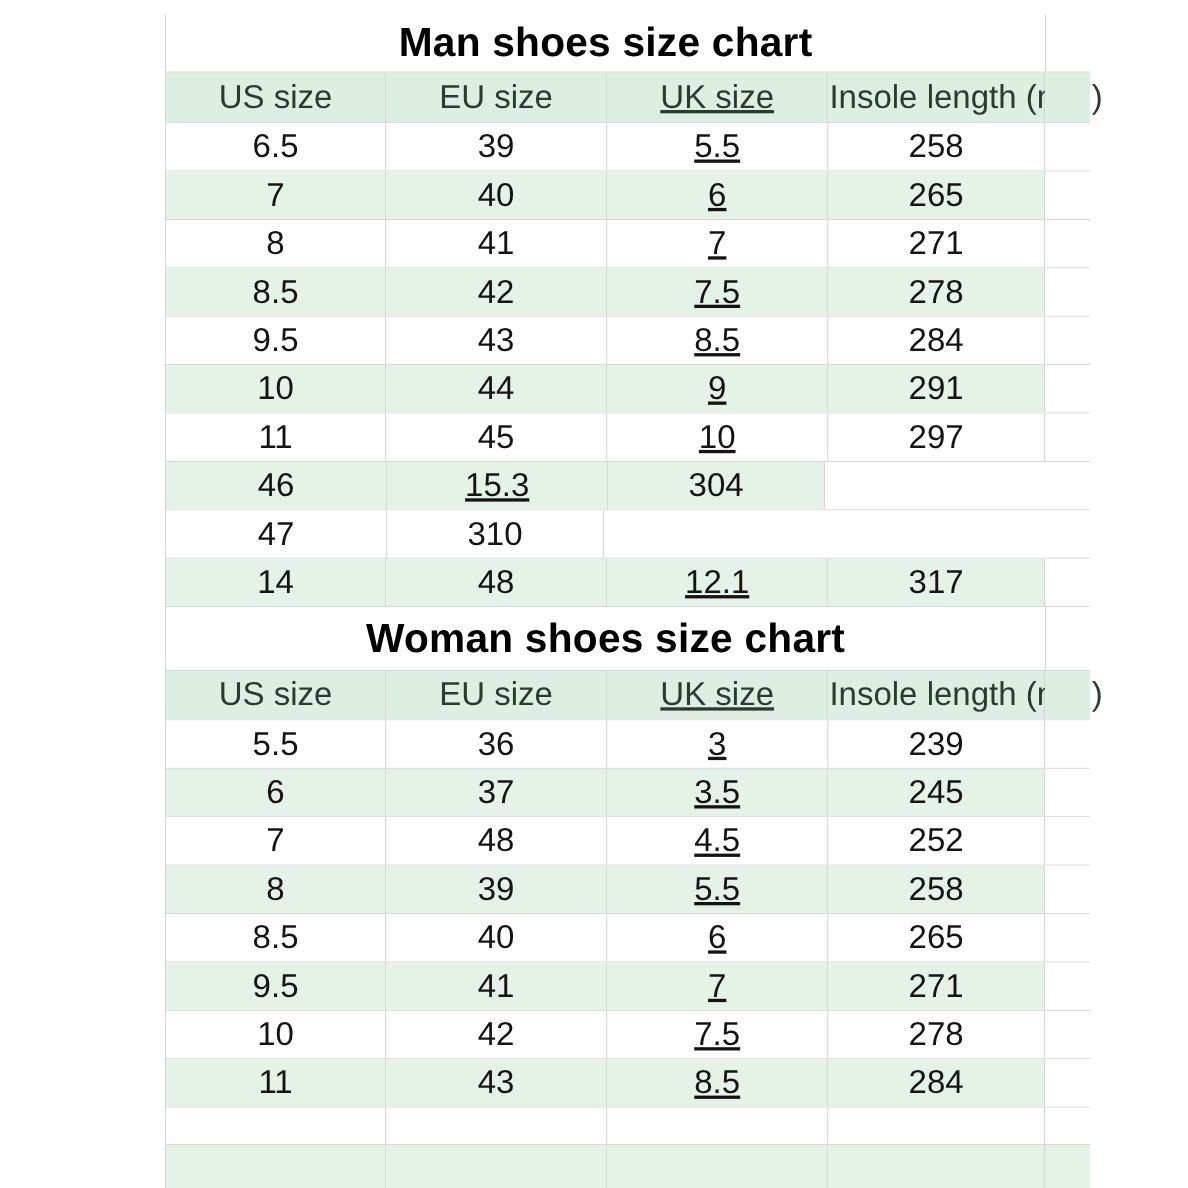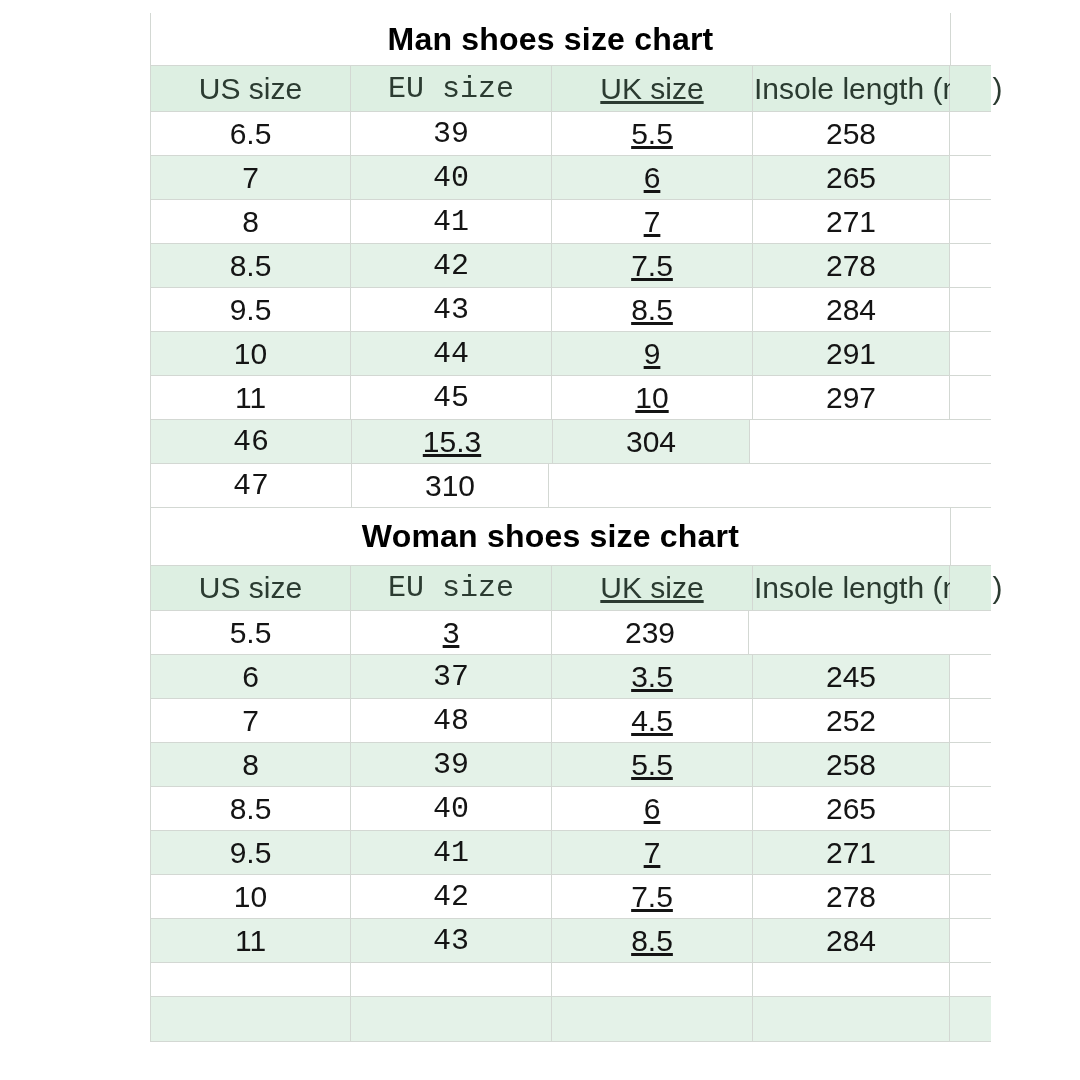--- a/index.html
+++ b/index.html
@@ -32,34 +32,34 @@
     background: #ffffff;
   }
   .title-row.tall { height: 57px; }
   .title-row .vline {
     position: absolute; left: 799px; top: 0; bottom: 0;
     width: 1px; background: var(--grid);
   }
   .title {
     width: 799px; height: 100%;
     display: flex; align-items: center; justify-content: center;
-    font-size: 32px; font-weight: bold; color: var(--title-text);
+    font-size: 37px; font-weight: bold; color: var(--title-text);
     letter-spacing: 0.2px;
   }
   .header-row { display: flex; height: 45px; border-bottom: 1px solid var(--grid); }
   .header-row.short { height: 44px; }
   .row { display: flex; height: 43px; border-bottom: 1px solid var(--grid); background: #ffffff; text-align: right; }
   .cell {
     box-sizing: border-box;
     display: flex; align-items: center; justify-content: center;
     font-size: 30px; color: var(--cell-text);
     height: 100%;
   }
   .c0 { width: 200px; border-right: 1px solid var(--grid); }
-  .c1 { width: 201px; border-right: 1px solid var(--grid); font-family: Liberation Mono, monospace; }
+  .c1 { width: 201px; border-right: 1px solid var(--grid); }
   .c2 { width: 201px; border-right: 1px solid var(--grid); text-decoration: underline; }
   .c3 { width: 197px; border-right: 1px solid var(--grid); }
   .c4 { flex: 1; }
   .hcell { background: var(--header-bg); color: var(--header-text); }
   .hcell.c3 {
     justify-content: flex-start;
     white-space: nowrap;
     overflow: visible;
     padding-left: 1px;
   }
@@ -140,38 +140,46 @@
           <div class="cell c1">46</div>
           <div class="cell c2">15.3</div>
           <div class="cell c3">304</div>
           <div class="cell c4"></div>
         </div>
         <div class="row">
           <div class="cell c1">47</div>
           <div class="cell c3">310</div>
           <div class="cell c4"></div>
         </div>
+        <div class="row alt">
+          <div class="cell c0">14</div>
+          <div class="cell c1">48</div>
+          <div class="cell c2">12.1</div>
+          <div class="cell c3">317</div>
+          <div class="cell c4"></div>
+        </div>
       </div>
   </section>
 
   <section>
     <div class="title-row tall">
       <div class="title">Woman shoes size chart</div>
       <div class="vline"></div>
     </div>
     <div class="header-row short">
         <div class="cell hcell c0">US size</div>
         <div class="cell hcell c1">EU size</div>
         <div class="cell hcell c2">UK size</div>
         <div class="cell hcell c3">Insole length (mm)</div>
         <div class="cell c4 hpad"></div>
       </div>
     <div>
         <div class="row">
           <div class="cell c0">5.5</div>
+          <div class="cell c1">36</div>
           <div class="cell c2">3</div>
           <div class="cell c3">239</div>
           <div class="cell c4"></div>
         </div>
         <div class="row alt">
           <div class="cell c0">6</div>
           <div class="cell c1">37</div>
           <div class="cell c2">3.5</div>
           <div class="cell c3">245</div>
           <div class="cell c4"></div>

